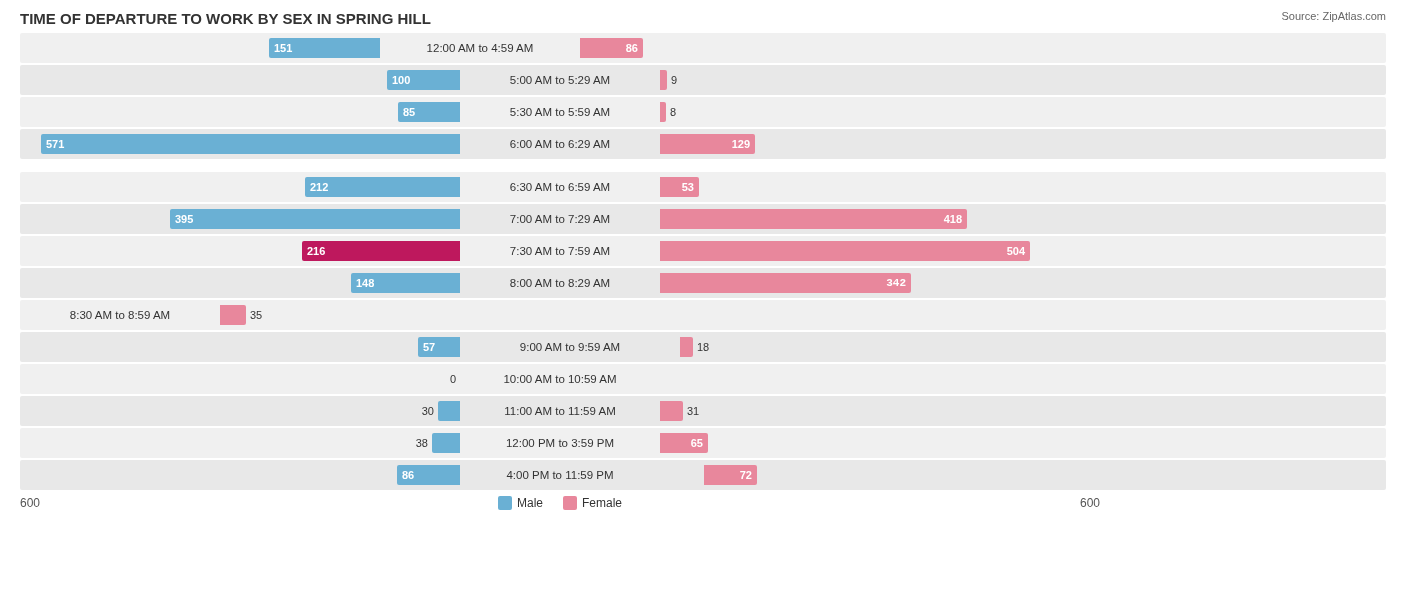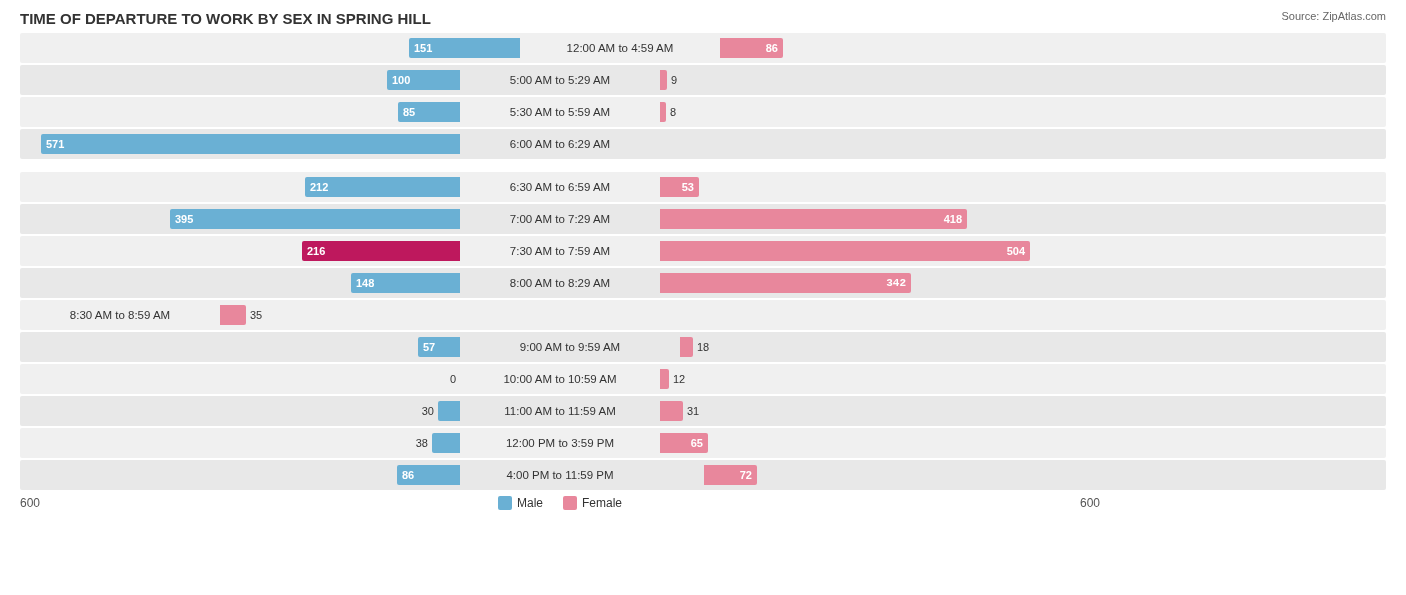--- a/index.html
+++ b/index.html
@@ -138,21 +138,21 @@
 </head>
 <body>
 
 <div class="chart-container">
   <div class="chart-title">TIME OF DEPARTURE TO WORK BY SEX IN SPRING HILL</div>
   <div class="source-text">Source: ZipAtlas.com</div>
 
   <div class="chart-area" id="chart-area">
 
   <div class="bar-row" style="background: rgb(240, 240, 240); display: flex; align-items: center; height: 30px; margin-bottom: 2px; position: relative;">
-        <div class="left-section" style="width: 500px; position: relative; display: flex; align-items: center; justify-content: flex-end; height: 100%; flex-shrink: 0;">
+        <div class="left-section" style="width: 360px; position: relative; display: flex; align-items: center; justify-content: flex-end; height: 100%; flex-shrink: 0;">
           <div class="bar-male" style="width: 111px; background: rgb(106, 176, 212); height: 20px; border-radius: 2px 0px 0px 2px; position: absolute; right: 0px;">
             <span style="position: absolute; font-size: 11px; color: rgb(255, 255, 255); white-space: nowrap; left: 5px; font-weight: bold;">151</span>
           </div>
         </div>
         <div class="label-section" style="width: 200px; text-align: center; font-size: 11.5px; flex-shrink: 0;">12:00 AM to 4:59 AM</div>
         <div class="right-section" style="width: 440px; position: relative; display: flex; align-items: center; height: 100%; flex-shrink: 0;">
           <div class="bar-female" style="width: 63px; background: rgb(232, 135, 156); height: 20px; border-radius: 0px 2px 2px 0px; position: absolute; left: 0px;">
             <span style="position: absolute; font-size: 11px; white-space: nowrap; right: 5px; color: rgb(255, 255, 255); font-weight: bold;">86</span>
           </div>
         </div>
@@ -181,20 +181,25 @@
           <div class="bar-female" style="width: 6px; background: rgb(232, 135, 156); height: 20px; border-radius: 0px 2px 2px 0px; position: absolute; left: 0px;"></div>
         </div>
       </div>
       <div class="bar-row" style="background: rgb(232, 232, 232); display: flex; align-items: center; height: 30px; margin-bottom: 13px; position: relative;">
         <div class="left-section" style="width: 440px; position: relative; display: flex; align-items: center; justify-content: flex-end; height: 100%; flex-shrink: 0;">
           <div class="bar-male" style="width: 419px; background: rgb(106, 176, 212); height: 20px; border-radius: 2px 0px 0px 2px; position: absolute; right: 0px;">
             <span style="position: absolute; font-size: 11px; color: rgb(255, 255, 255); white-space: nowrap; left: 5px; font-weight: bold;">571</span>
           </div>
         </div>
         <div class="label-section" style="width: 200px; text-align: center; font-size: 11.5px; flex-shrink: 0;">6:00 AM to 6:29 AM</div>
+        <div class="right-section" style="width: 440px; position: relative; display: flex; align-items: center; height: 100%; flex-shrink: 0;">
+          <div class="bar-female" style="width: 95px; background: rgb(232, 135, 156); height: 20px; border-radius: 0px 2px 2px 0px; position: absolute; left: 0px;">
+            <span style="position: absolute; font-size: 11px; white-space: nowrap; right: 5px; color: rgb(255, 255, 255); font-weight: bold;">129</span>
+          </div>
+        </div>
       </div>
       <div class="bar-row" style="background: rgb(240, 240, 240); display: flex; align-items: center; height: 30px; margin-bottom: 2px; position: relative;">
         <div class="left-section" style="width: 440px; position: relative; display: flex; align-items: center; justify-content: flex-end; height: 100%; flex-shrink: 0;">
           <div class="bar-male" style="width: 155px; background: rgb(106, 176, 212); height: 20px; border-radius: 2px 0px 0px 2px; position: absolute; right: 0px;">
             <span style="position: absolute; font-size: 11px; color: rgb(255, 255, 255); white-space: nowrap; left: 5px; font-weight: bold;">212</span>
           </div>
         </div>
         <div class="label-section" style="width: 200px; text-align: center; font-size: 11.5px; flex-shrink: 0;">6:30 AM to 6:59 AM</div>
         <div class="right-section" style="width: 440px; position: relative; display: flex; align-items: center; height: 100%; flex-shrink: 0;">
           <div class="bar-female" style="width: 39px; background: rgb(232, 135, 156); height: 20px; border-radius: 0px 2px 2px 0px; position: absolute; left: 0px;">
@@ -259,24 +264,20 @@
           <span style="position: absolute; font-size: 11px; white-space: nowrap; left: 17px; color: rgb(51, 51, 51);">18</span>
           <div class="bar-female" style="width: 13px; background: rgb(232, 135, 156); height: 20px; border-radius: 0px 2px 2px 0px; position: absolute; left: 0px;"></div>
         </div>
       </div>
       <div class="bar-row" style="background: rgb(240, 240, 240); display: flex; align-items: center; height: 30px; margin-bottom: 2px; position: relative;">
         <div class="left-section" style="width: 440px; position: relative; display: flex; align-items: center; justify-content: flex-end; height: 100%; flex-shrink: 0;">
           <span style="position: absolute; font-size: 11px; color: rgb(51, 51, 51); white-space: nowrap; right: 4px;">0</span>
           <div class="bar-male" style="width: 0px; background: rgb(106, 176, 212); height: 20px; border-radius: 2px 0px 0px 2px; position: absolute; right: 0px;"></div>
         </div>
         <div class="label-section" style="width: 200px; text-align: center; font-size: 11.5px; flex-shrink: 0;">10:00 AM to 10:59 AM</div>
-        <div class="right-section" style="width: 440px; position: relative; display: flex; align-items: center; height: 100%; flex-shrink: 0;">
-          <span style="position: absolute; font-size: 11px; white-space: nowrap; left: 13px; color: rgb(51, 51, 51);">12</span>
-          <div class="bar-female" style="width: 9px; background: rgb(232, 135, 156); height: 20px; border-radius: 0px 2px 2px 0px; position: absolute; left: 0px;"></div>
-        </div>
       </div>
       <div class="bar-row" style="background: rgb(232, 232, 232); display: flex; align-items: center; height: 30px; margin-bottom: 2px; position: relative;">
         <div class="left-section" style="width: 440px; position: relative; display: flex; align-items: center; justify-content: flex-end; height: 100%; flex-shrink: 0;">
           <span style="position: absolute; font-size: 11px; color: rgb(51, 51, 51); white-space: nowrap; right: 26px;">30</span>
           <div class="bar-male" style="width: 22px; background: rgb(106, 176, 212); height: 20px; border-radius: 2px 0px 0px 2px; position: absolute; right: 0px;"></div>
         </div>
         <div class="label-section" style="width: 200px; text-align: center; font-size: 11.5px; flex-shrink: 0;">11:00 AM to 11:59 AM</div>
         <div class="right-section" style="width: 440px; position: relative; display: flex; align-items: center; height: 100%; flex-shrink: 0;">
           <span style="position: absolute; font-size: 11px; white-space: nowrap; left: 27px; color: rgb(51, 51, 51);">31</span>
           <div class="bar-female" style="width: 23px; background: rgb(232, 135, 156); height: 20px; border-radius: 0px 2px 2px 0px; position: absolute; left: 0px;"></div>

